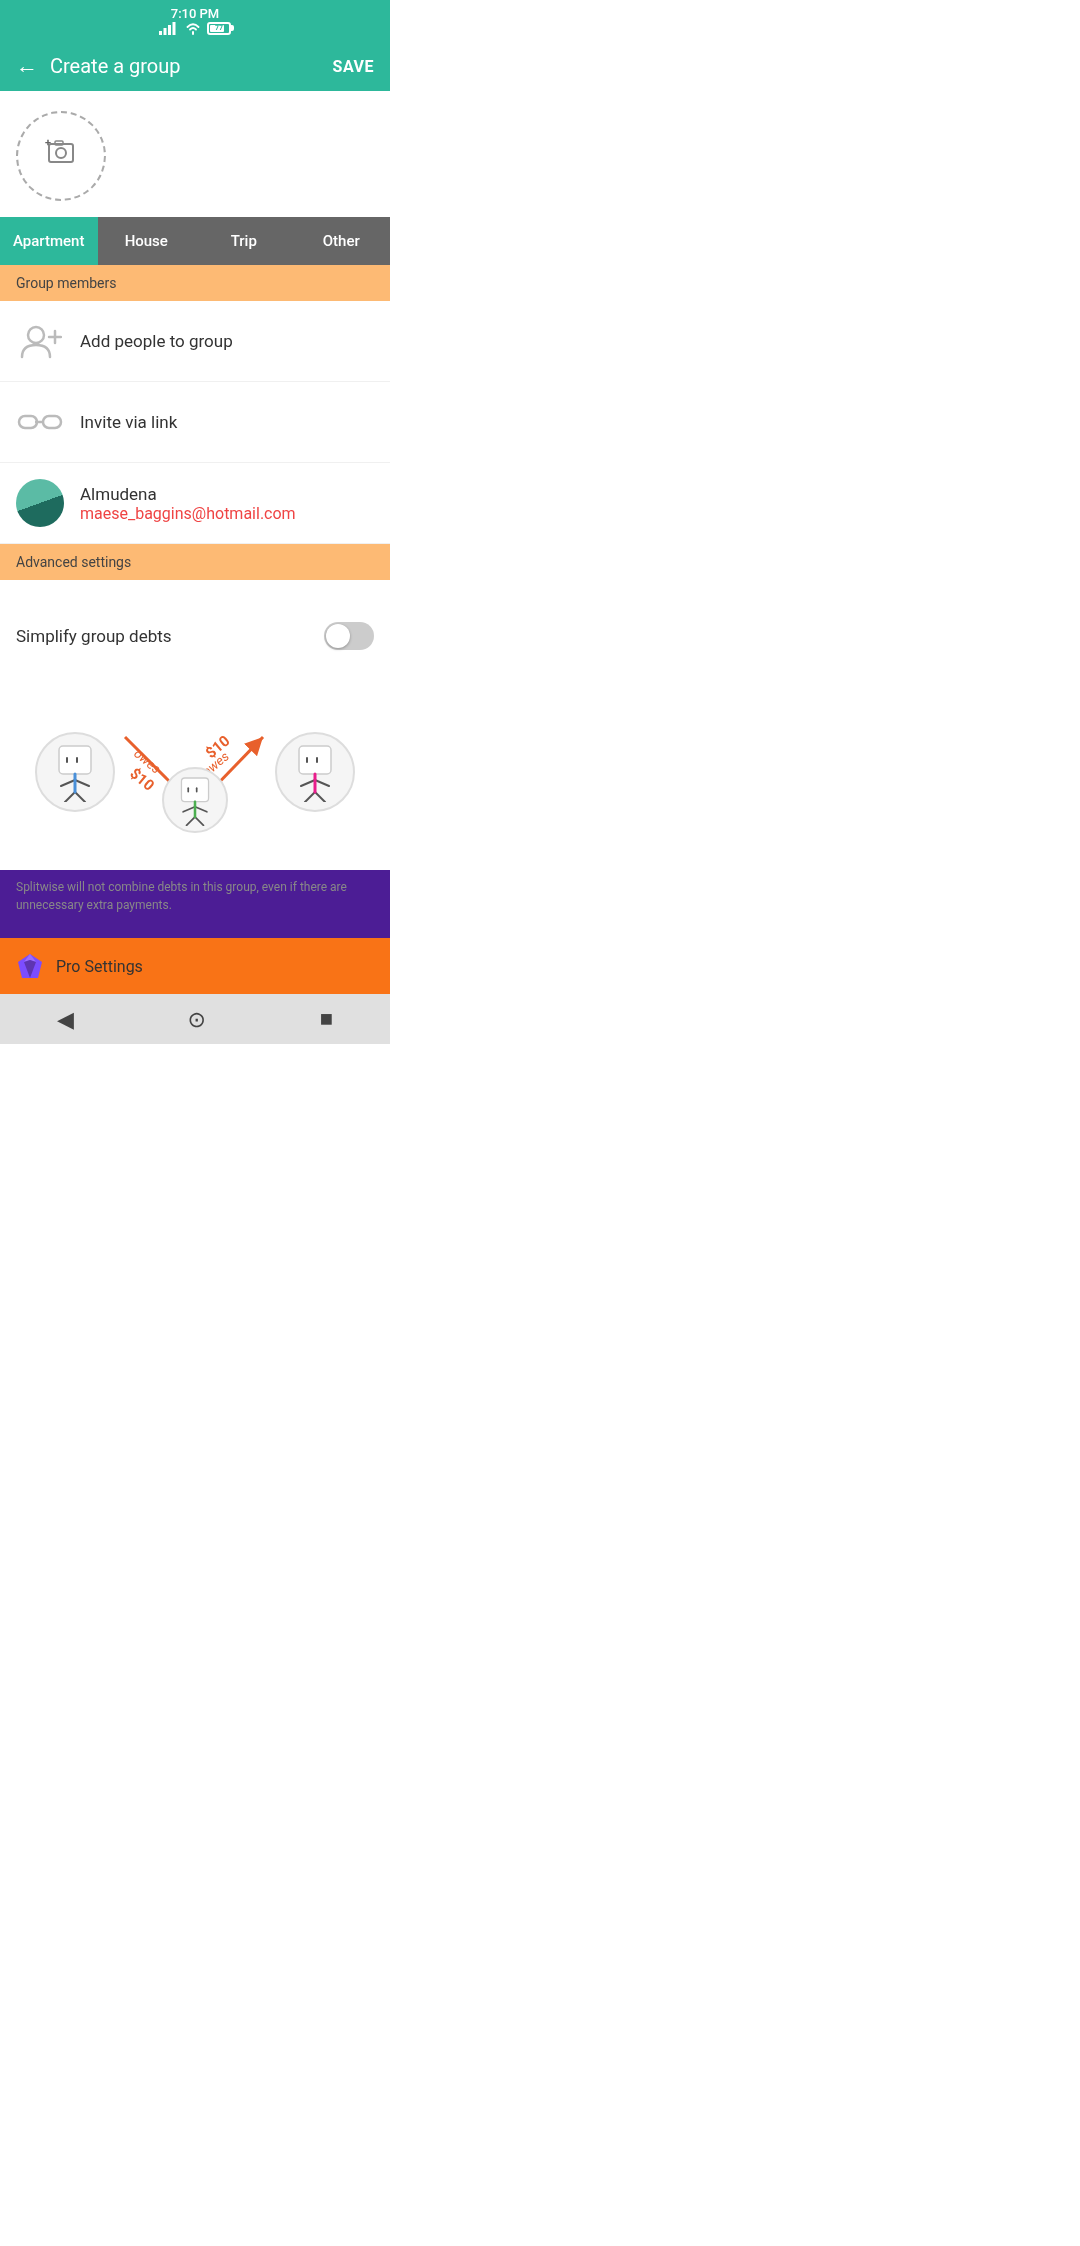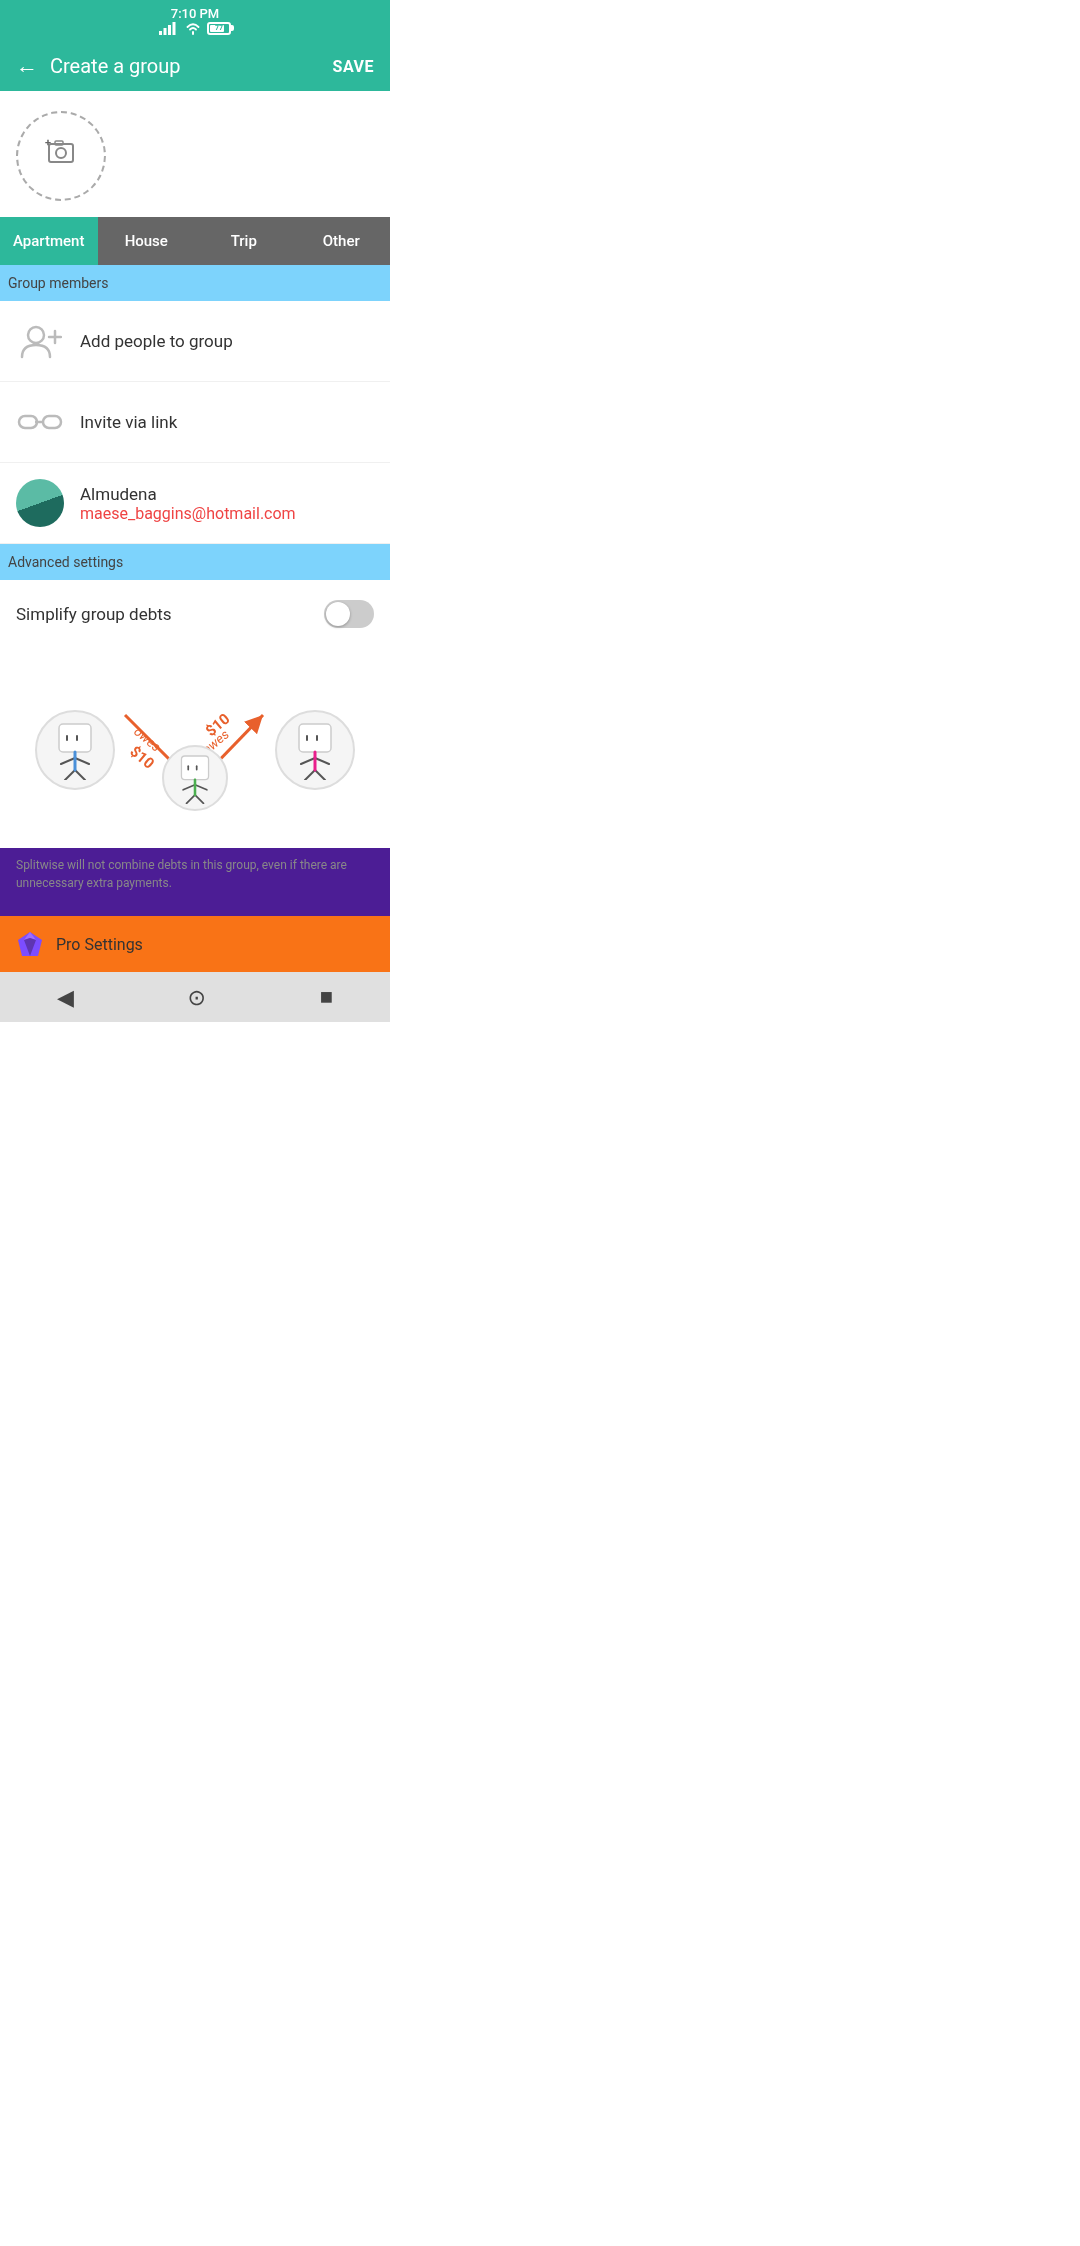--- a/index.html
+++ b/index.html
@@ -147,22 +147,22 @@
     }
     .tab.active {
       background: #2db89b;
     }
     .tab.inactive {
       background: #666;
     }
 
     
     .section-header {
-      background: #7dd3fc;
-      padding: 10px 8px;
+      background: #fdba74;
+      padding: 10px 16px;
       font-size: 14px;
       color: #444;
       font-weight: 400;
     }
 
     
     .list-item {
       display: flex;
       align-items: center;
       padding: 16px 16px;
@@ -198,20 +198,21 @@
     
     .advanced-section { margin-top: 0; }
 
     
     .toggle-row {
       display: flex;
       align-items: center;
       justify-content: space-between;
       padding: 20px 16px;
       background: #fff;
+      margin-top: 22px;
     }
     .toggle-label {
       font-size: 17px;
       color: #333;
     }
     .toggle {
       width: 50px;
       height: 28px;
       background: #ccc;
       border-radius: 14px;

